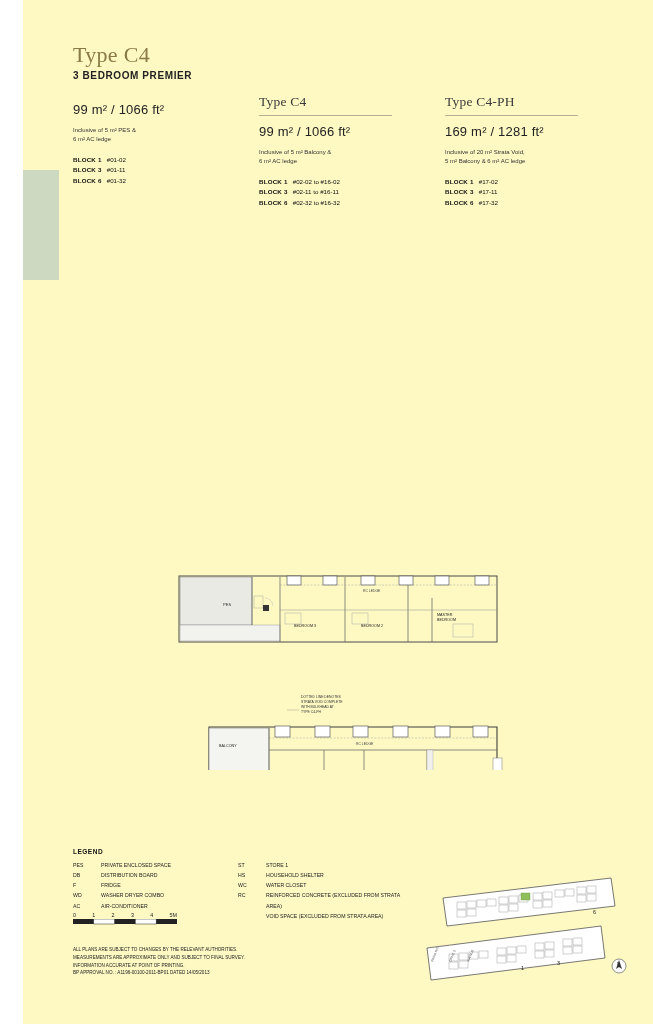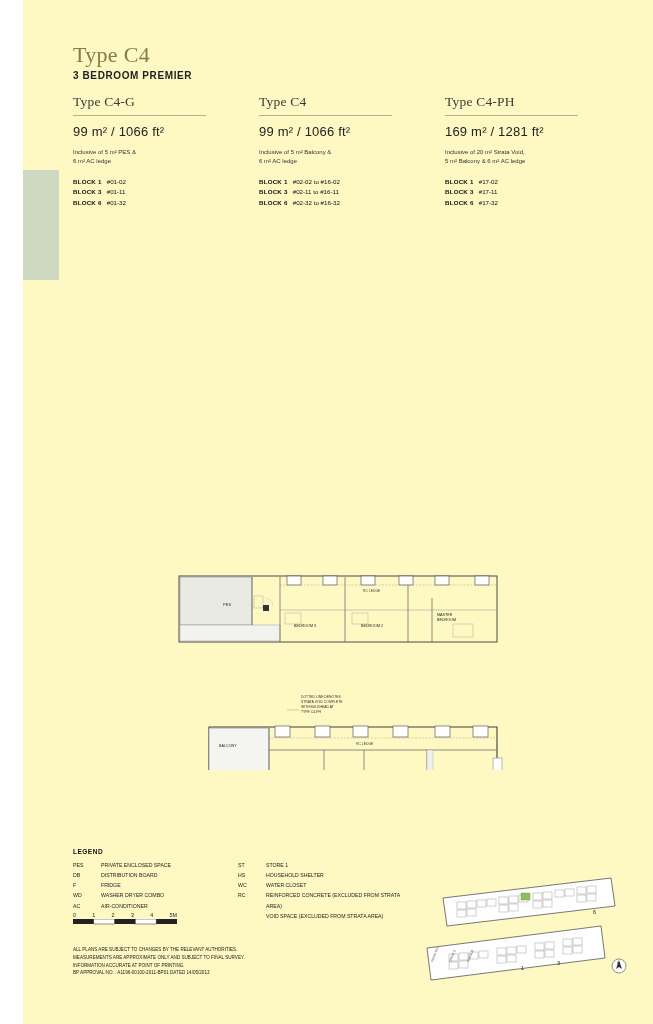--- a/index.html
+++ b/index.html
@@ -169,21 +169,20 @@
 <div class="page">
 
   <div class="green-tab"></div>
 
   <div class="title">Type C4</div>
   <div class="subtitle">3 BEDROOM PREMIER</div>
 
   <div class="variants">
 
     <div class="variant">
-      <div class="variant-name">Type C4-G</div>
       <div class="variant-area">99 m² / 1066 ft²</div>
       <div class="variant-incl">
         <div>Inclusive of 5 m² PES &amp;</div>
         <div>6 m² AC ledge</div>
       </div>
       <div class="variant-blocks">
         <div class="block-line">
           <b>BLOCK 1</b>
           &nbsp;&nbsp;<span>#01-02</span>
         </div>

